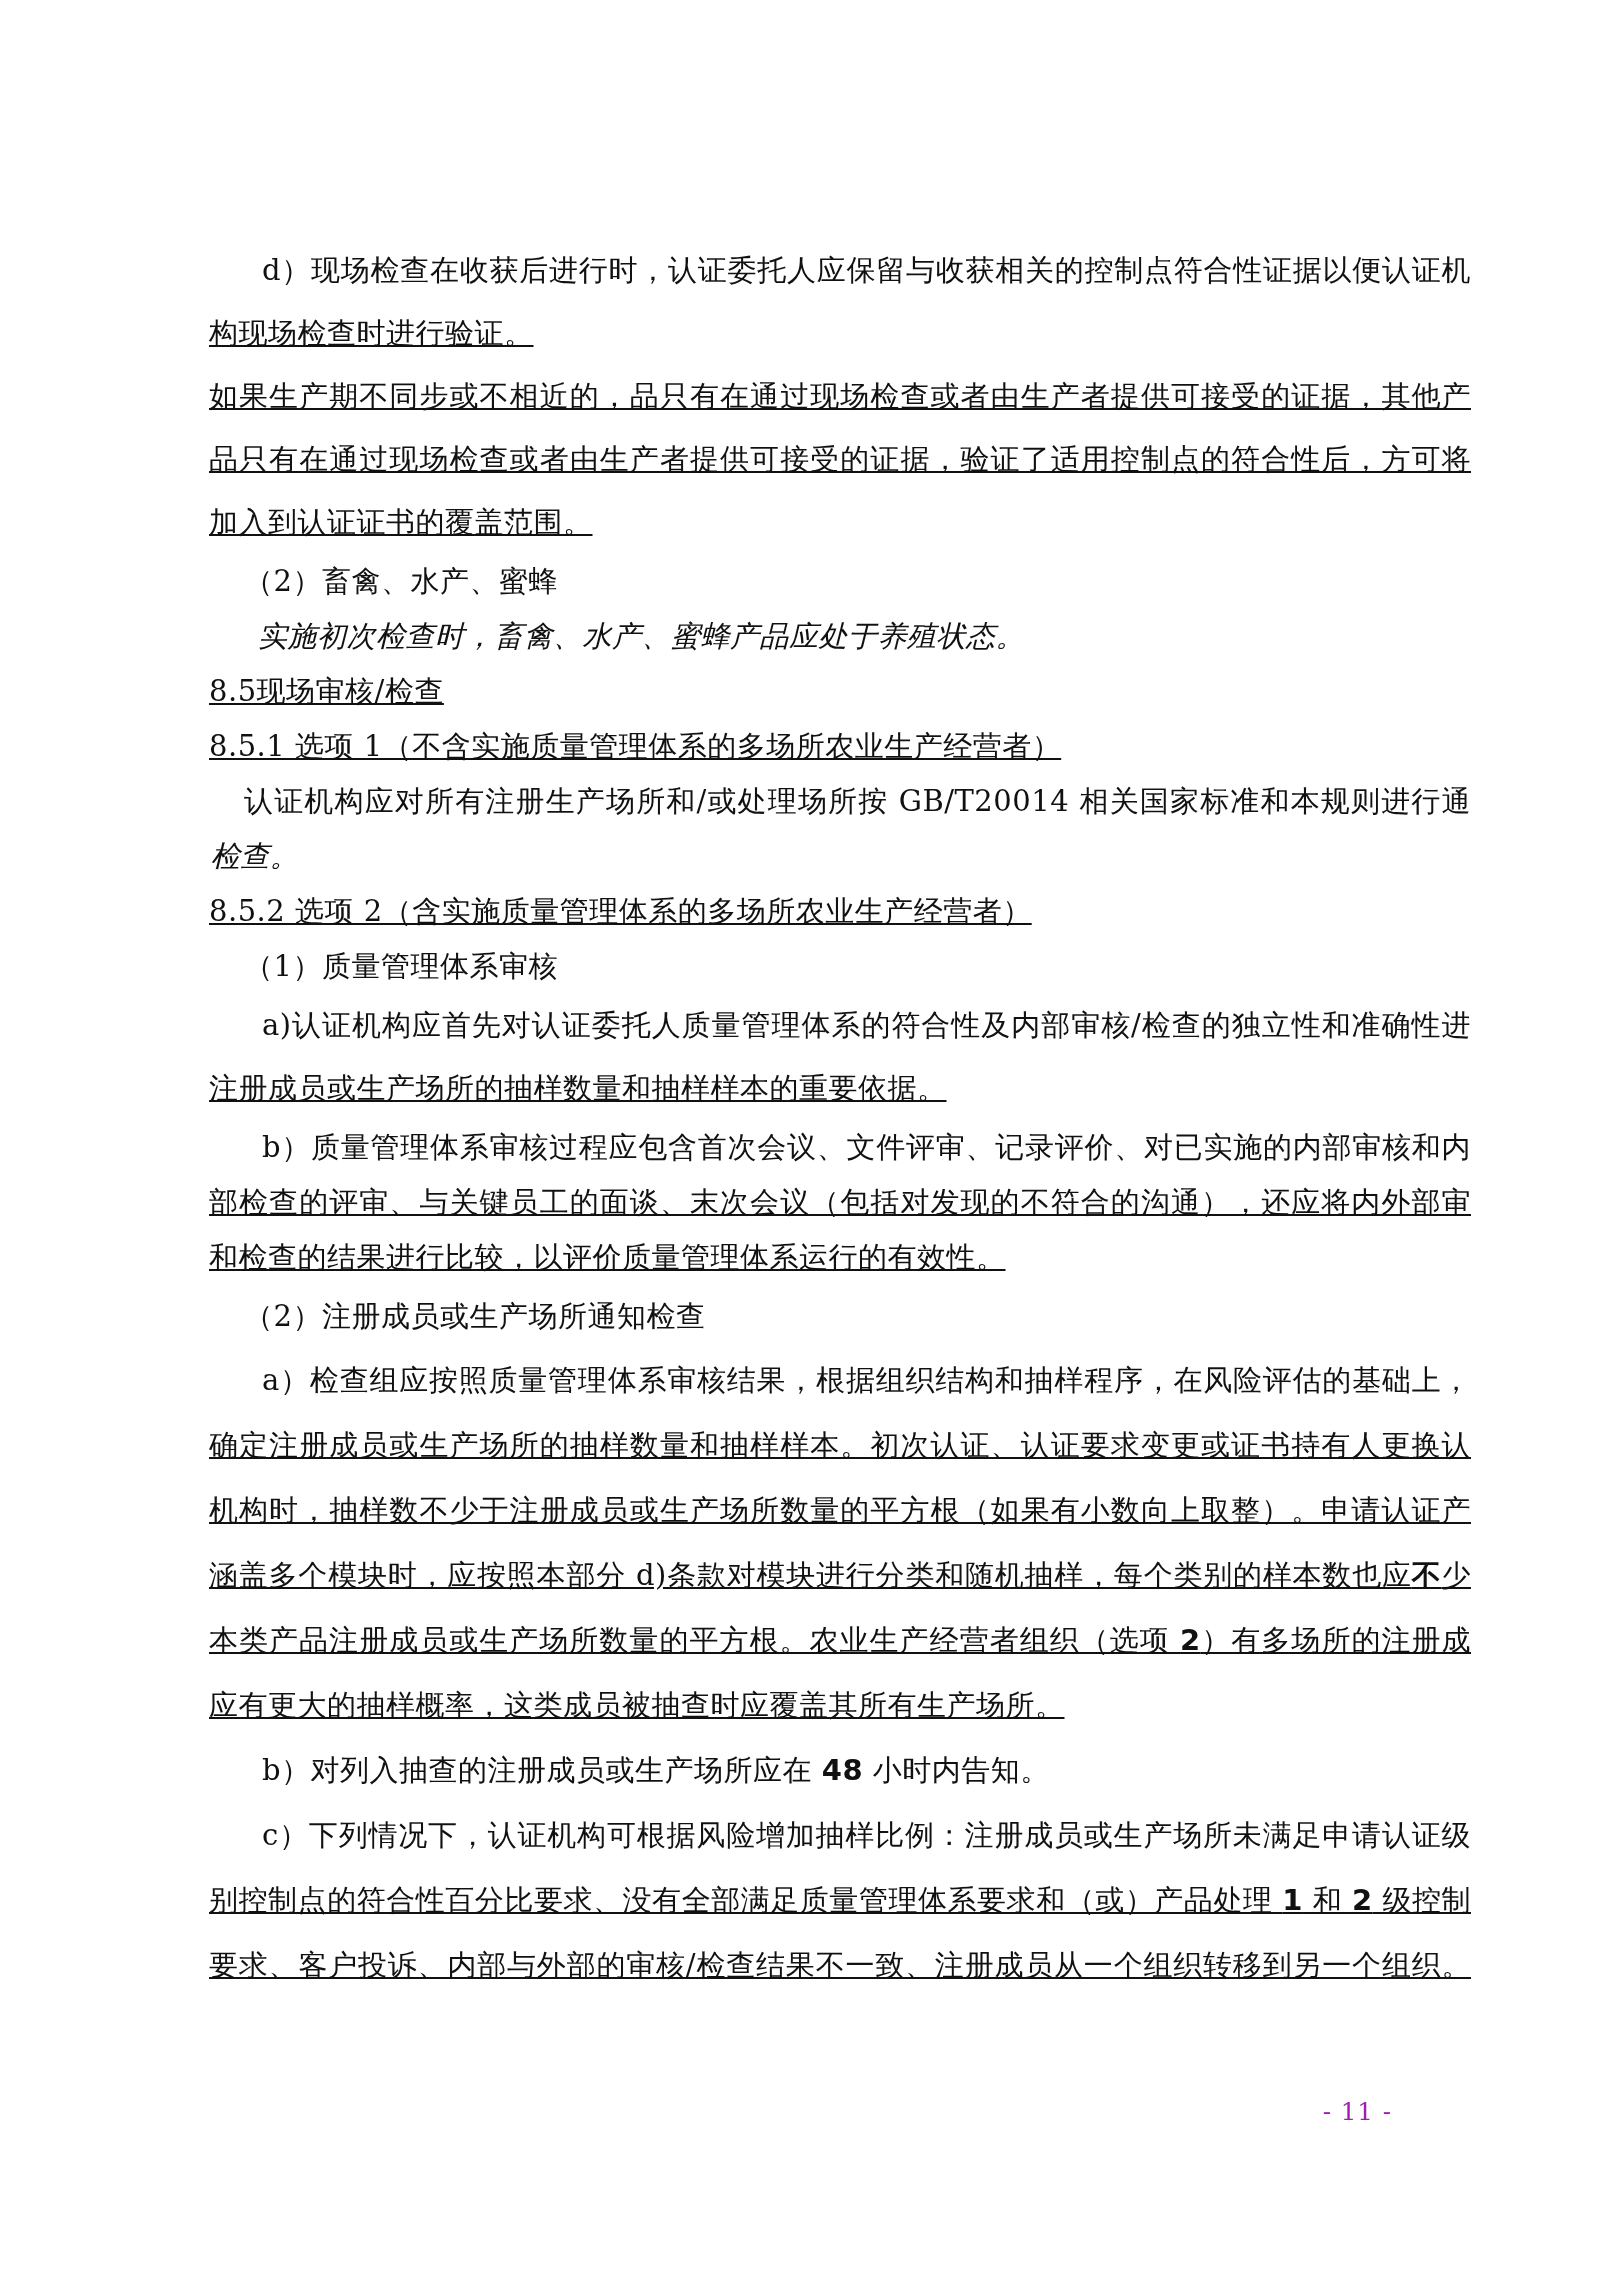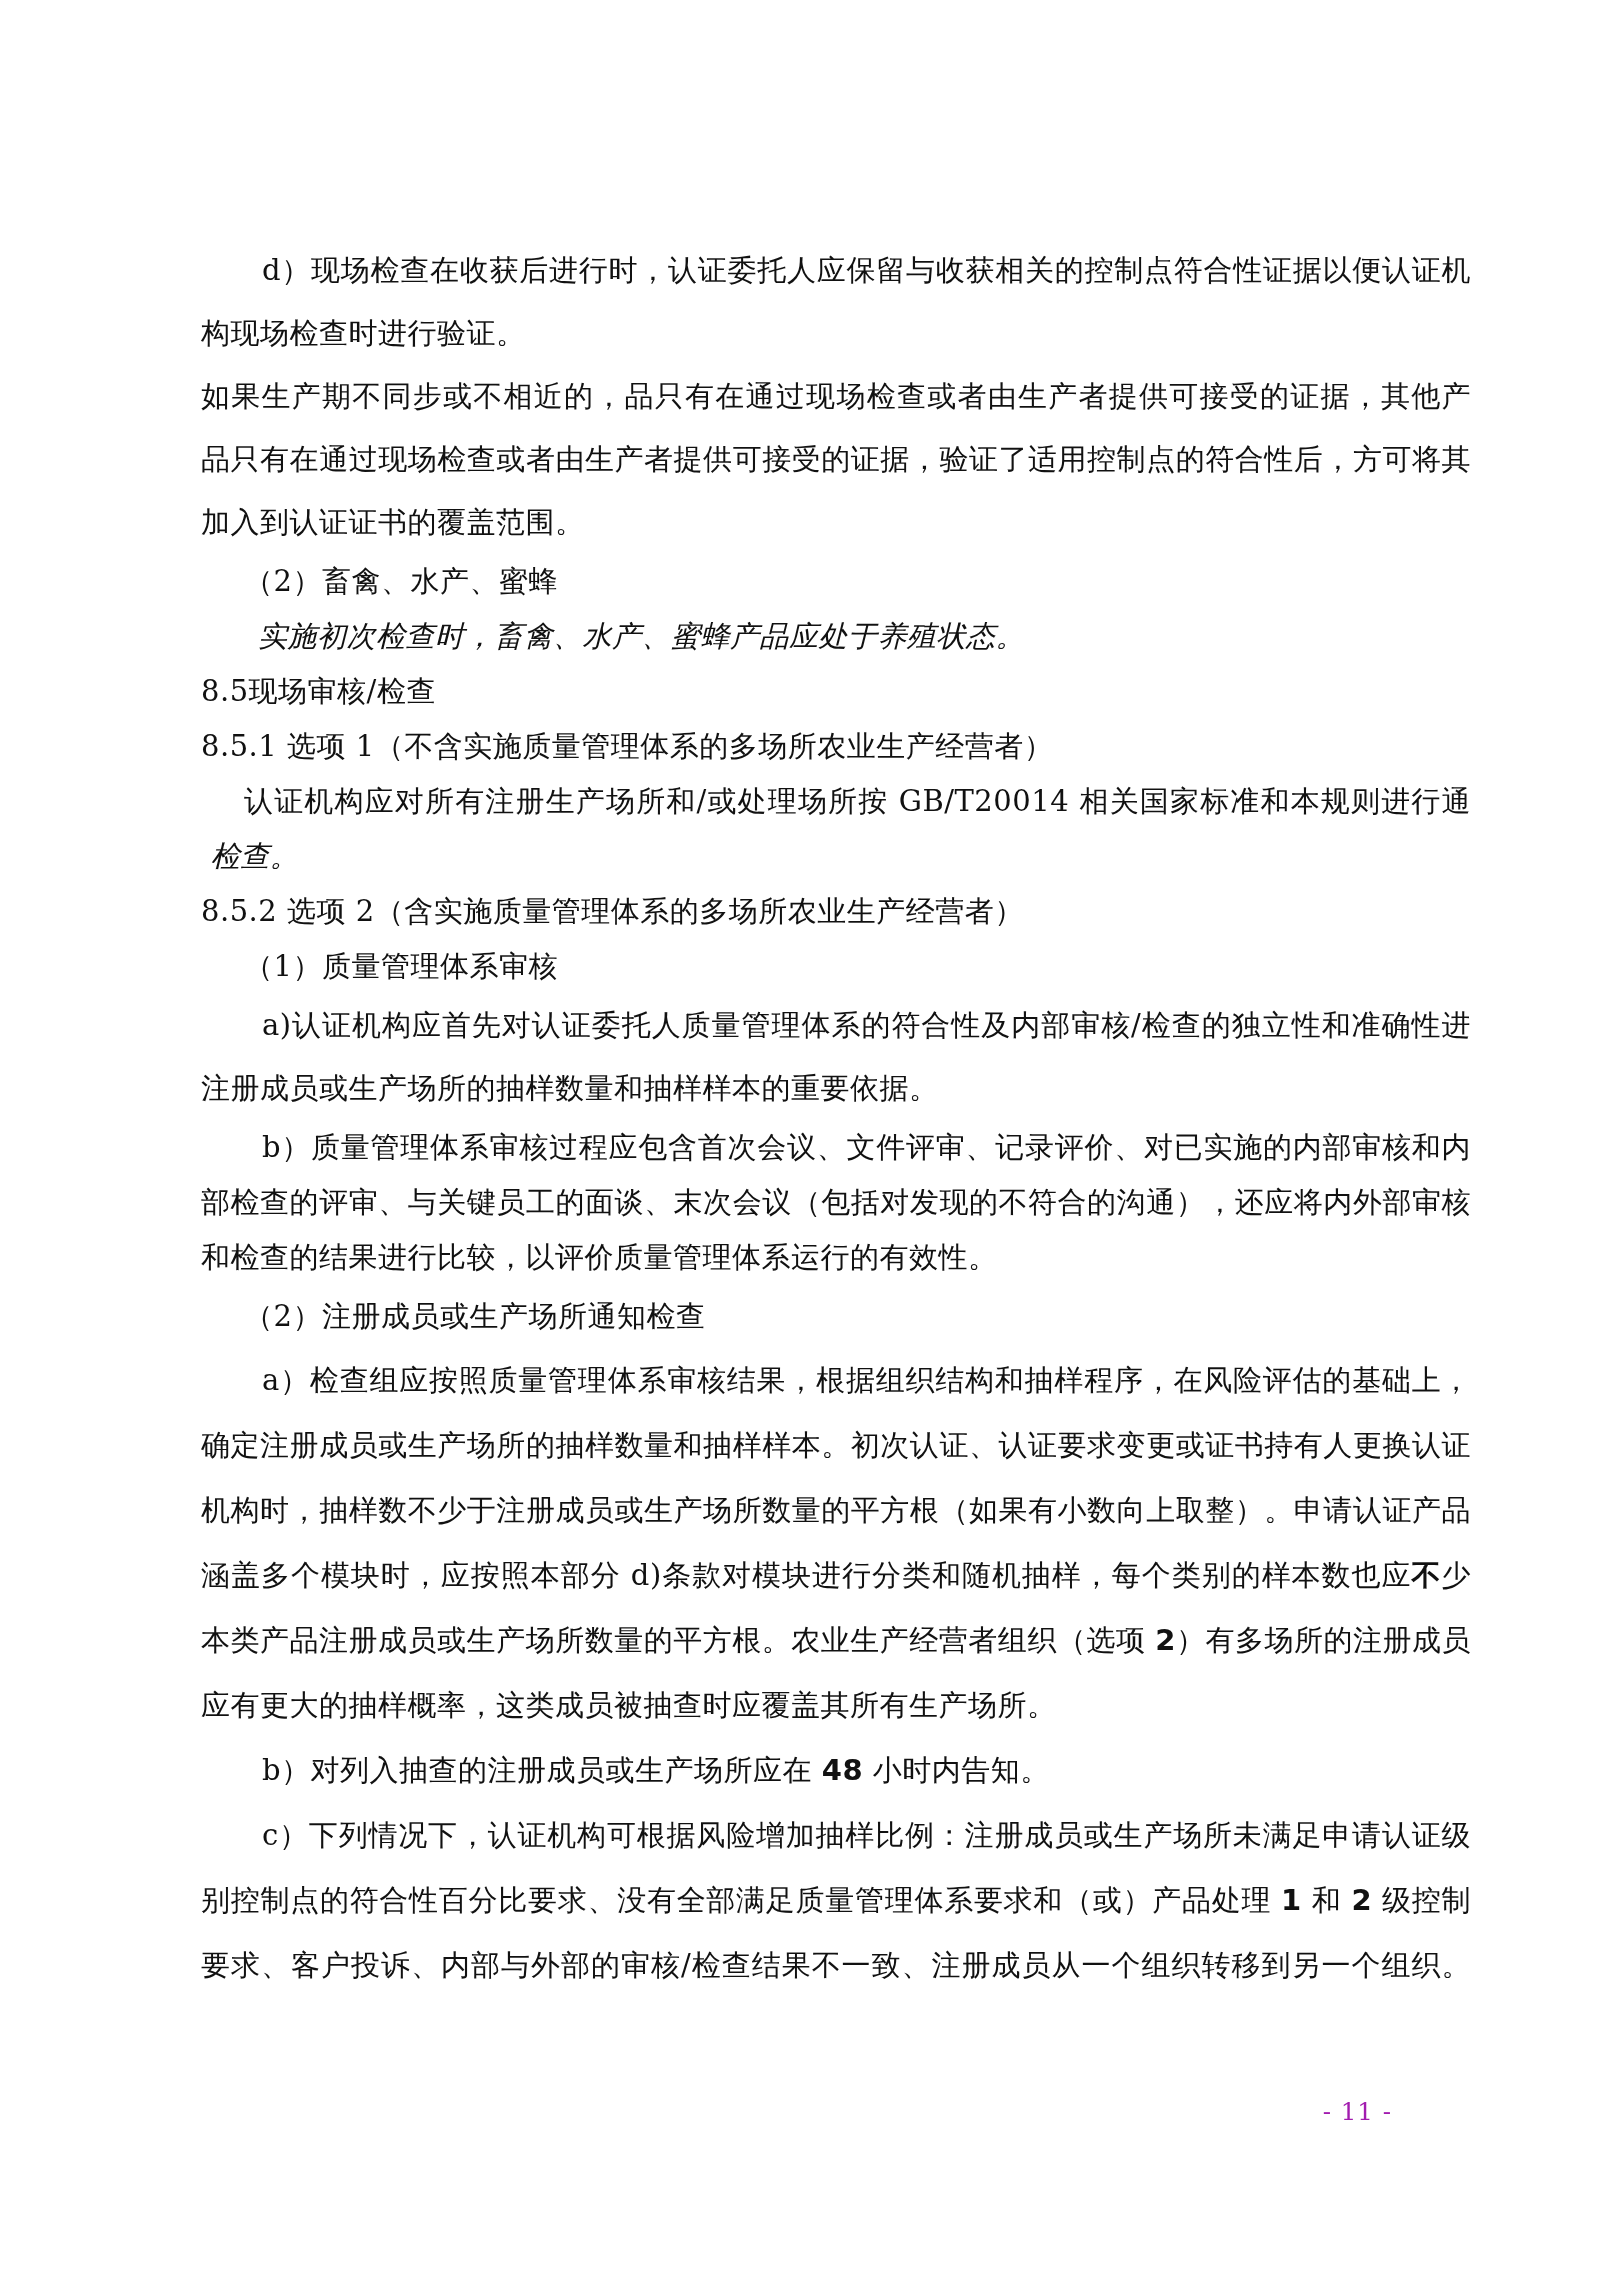--- a/index.html
+++ b/index.html
@@ -14,21 +14,21 @@
   .line{
     font-size:29px;
     white-space:nowrap;
     letter-spacing:0.5px;
   }
   
   .sz-n{height:63px;line-height:63px;}
   .sz-c{height:55px;line-height:55px;}
   .sz-w{height:65px;line-height:65px;}
   
-  .ind-h{margin-left:0;}
+  .ind-h{margin-left:8px;text-decoration:underline;}
   .ind-p1{margin-left:61px;}
   .ind-p2{margin-left:43px;}
   .ind-p3{margin-left:57px;font-style:italic;}
   .ind-t{margin-left:9.8px;font-style:italic;}
   
   .fill{
     white-space:normal;
     text-align:justify;
     text-align-last:justify;
     overflow:hidden;

